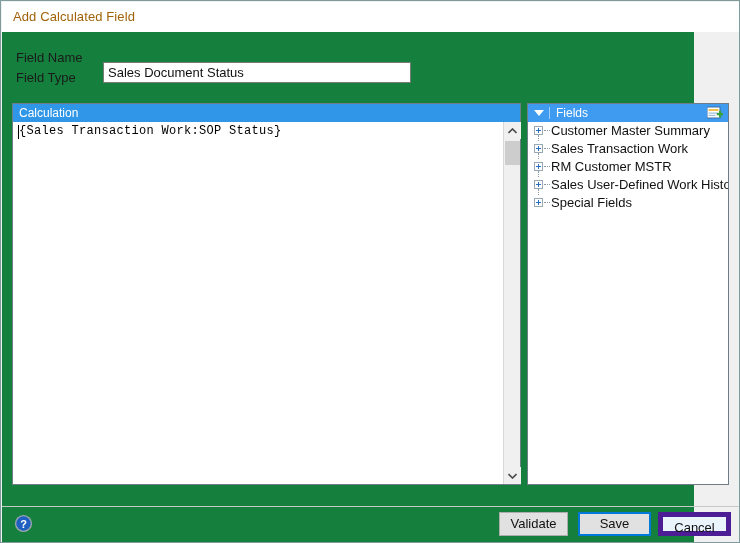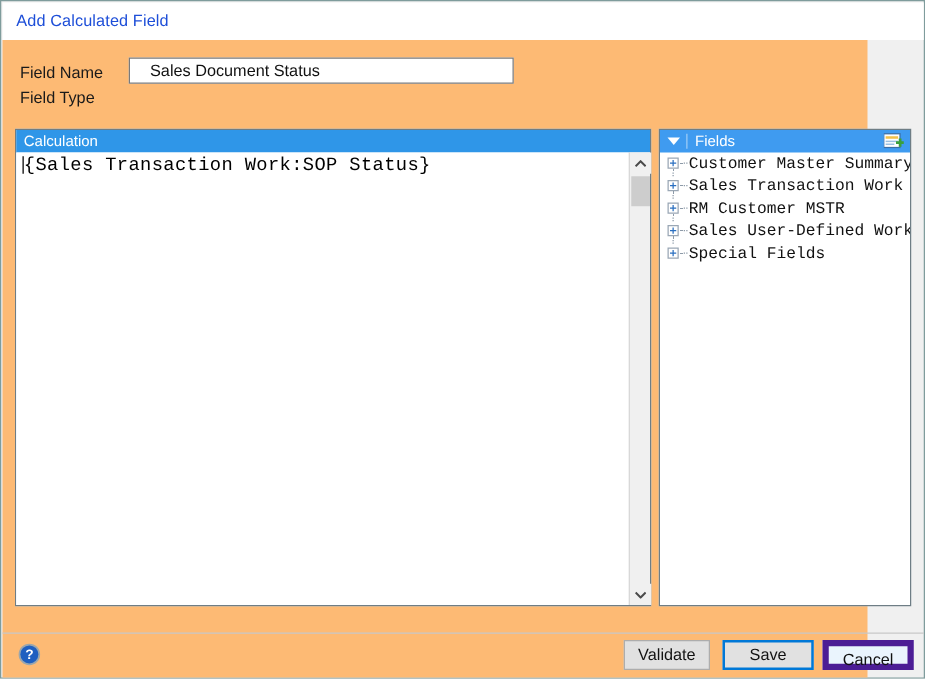--- a/index.html
+++ b/index.html
@@ -31,58 +31,58 @@
     width: 738px;
     height: 30px;
     background: #ffffff;
     box-sizing: border-box;
   }
   .titlebar-text {
     position: absolute;
     left: 11px;
     top: 7px;
     font-size: 13px;
-    color: #1d4ed8;
+    color: #a16207;
     letter-spacing: 0.1px;
     white-space: nowrap;
   }
 
   
   .body-area {
     position: absolute;
     left: 1px;
     top: 31px;
     width: 692px;
     height: 511px;
-    background: #fdba74;
+    background: #15803d;
   }
 
   
   .form-label {
     position: absolute;
     font-size: 13px;
     color: #1a1a1a;
     white-space: nowrap;
   }
   .lbl-fieldname { left: 14px; top: 18px; }
   .lbl-fieldtype { left: 14px; top: 38px; }
 
   .text-input {
     position: absolute;
     left: 101px;
-    top: 14px;
+    top: 30px;
     width: 308px;
     height: 21px;
     box-sizing: border-box;
     background: #ffffff;
     border: 1px solid #7a7a7a;
     font-family: "Liberation Sans", sans-serif;
     font-size: 13px;
     color: #111111;
-    padding: 0 0 0 16px;
+    padding: 0 0 0 4px;
     outline: none;
     line-height: 19px;
   }
 
   .combo {
     position: absolute;
     left: 101px;
     top: 35px;
     width: 180px;
     height: 21px;
@@ -151,21 +151,21 @@
     top: 3px;
     width: 1px;
     height: 14px;
     background: #000000;
   }
   .calc-content {
     position: absolute;
     left: 6px;
     top: 2px;
     font-family: "Liberation Mono", monospace;
-    font-size: 15px;
+    font-size: 12px;
     color: #000000;
     white-space: pre;
     letter-spacing: 0.3px;
     text-align: right;
   }
 
   
   .vscroll {
     position: absolute;
     right: 0;
@@ -253,21 +253,20 @@
   }
   .fields-addicon svg { display: block; }
 
   .tree {
     position: absolute;
     left: 0;
     top: 18px;
     right: 0;
     bottom: 0;
     overflow: hidden;
-    font-family: Liberation Mono, monospace;
   }
   .tree-row {
     position: relative;
     height: 18px;
     padding-left: 6px;
   }
   .tree-plus {
     position: absolute;
     left: 6px;
     top: 4px;

